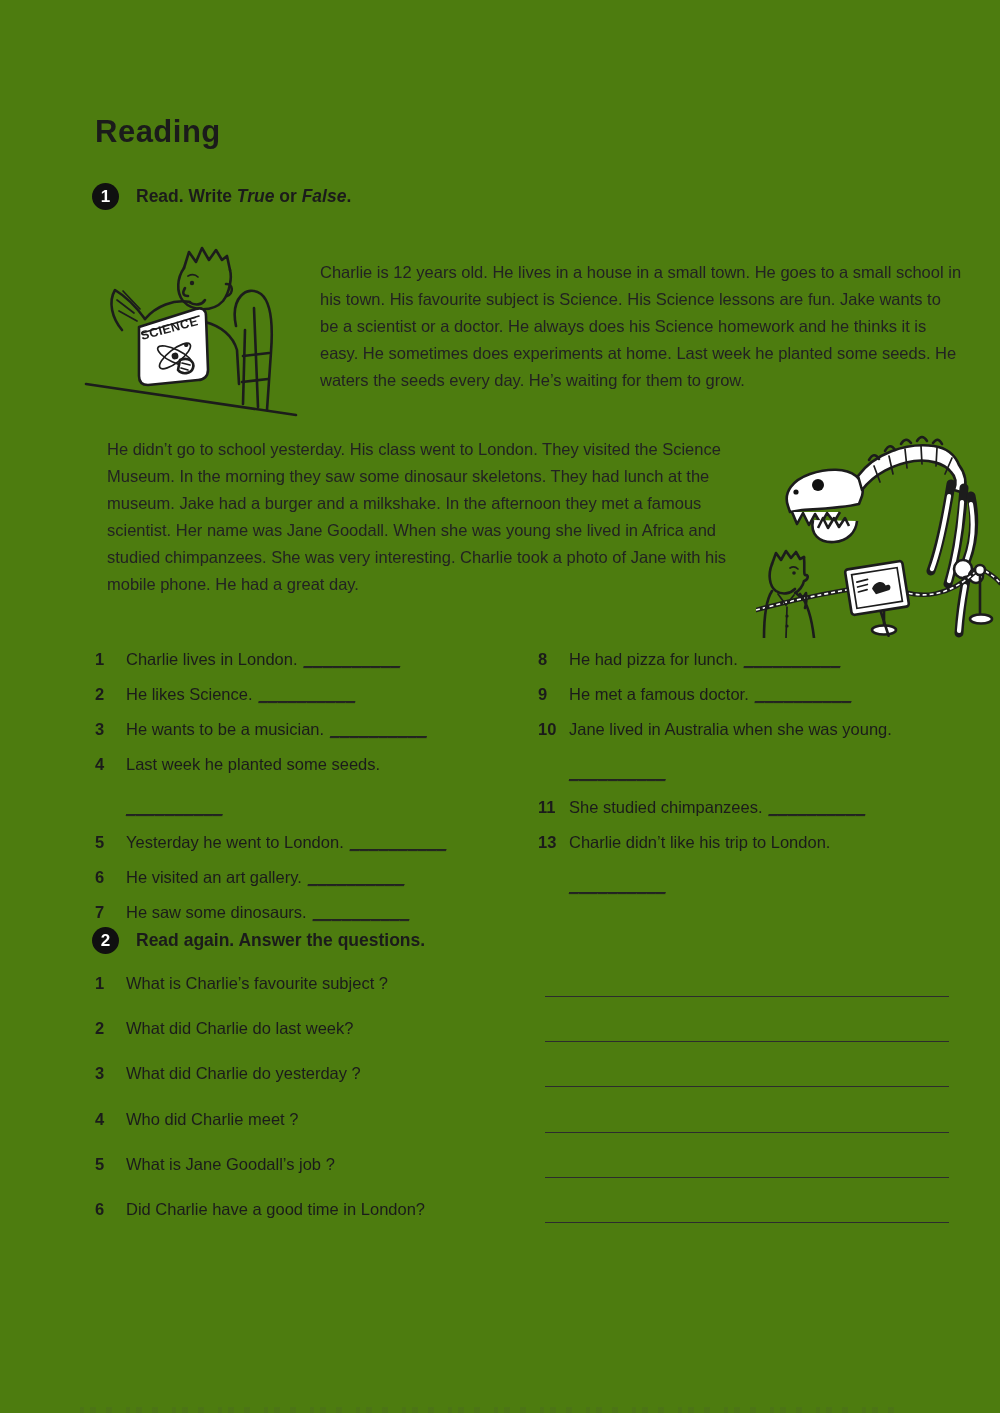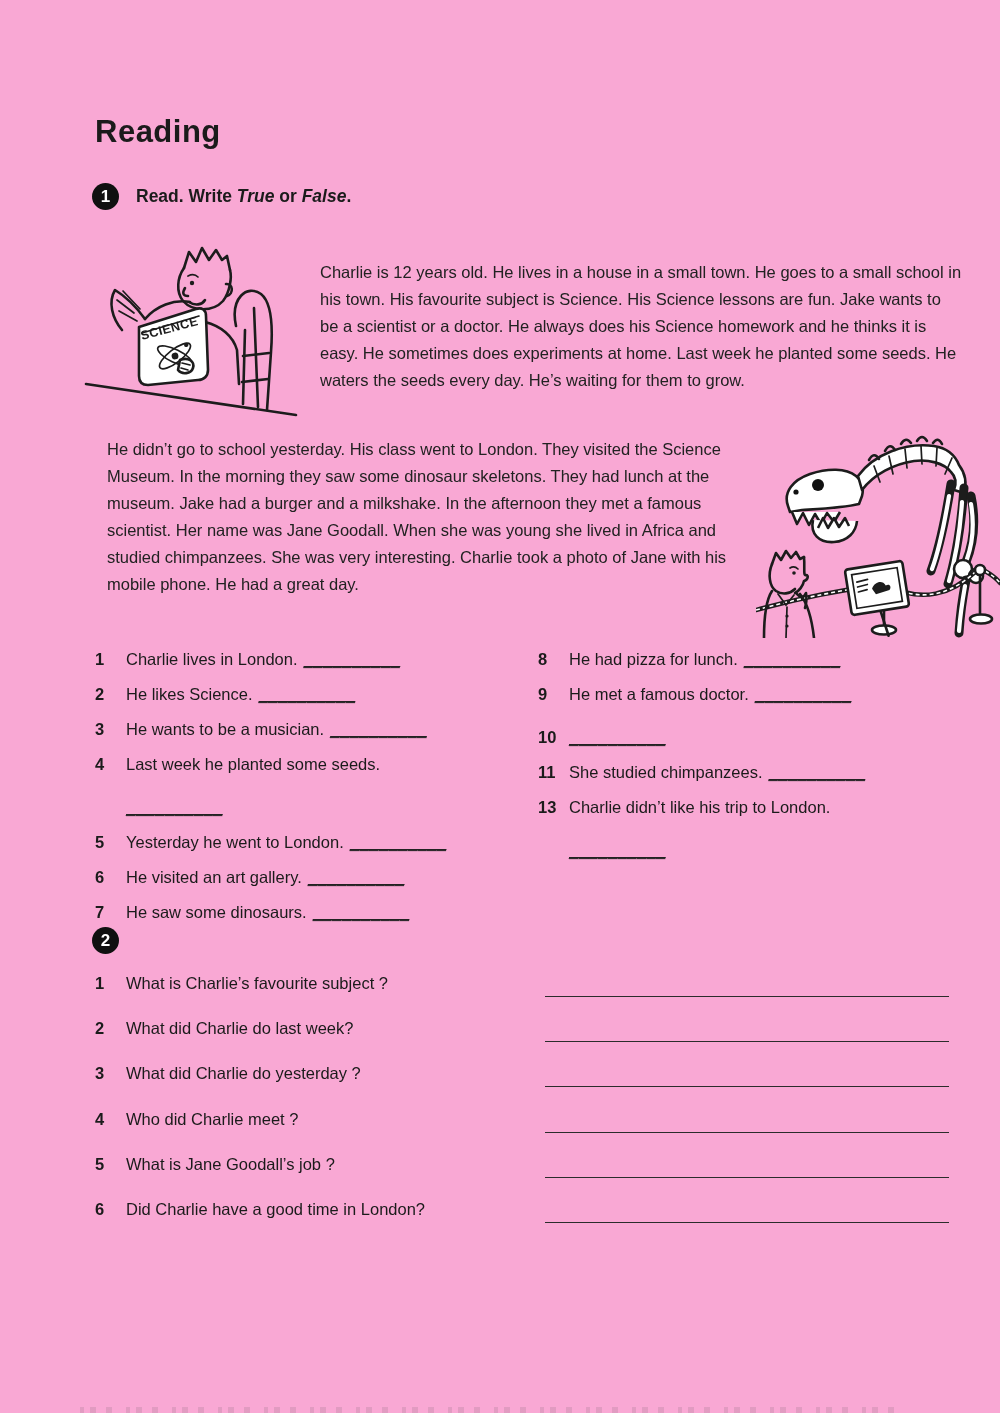--- a/index.html
+++ b/index.html
@@ -1,19 +1,19 @@
 <!DOCTYPE html>
 <html><head>
 <meta charset="utf-8">
 <style>
   * { box-sizing: border-box; }
   html,body { margin:0; padding:0; background:#ffffff; }
   .page {
     position:relative; width:1000px; height:1413px; margin:0 auto;
-    background:#f9a8d4; overflow:hidden;
+    background:#4d7c0f; overflow:hidden;
     font-family:"Liberation Sans", sans-serif; color:#1b1b1b;
   }
   .title { position:absolute; left:95px; top:114px; margin:0;
     font-size:31px; font-weight:700; letter-spacing:0.5px; }
   .ex-header { position:absolute; display:flex; align-items:center; gap:17px; white-space:pre-wrap; }
   #ex1-header { left:92px; top:183px; }
   #ex2-header { left:92px; top:927px; }
   .circle { width:27px; height:27px; background:#101010; border-radius:50%;
     color:#fff; font-weight:700; font-size:17px; display:flex;
     align-items:center; justify-content:center; flex:0 0 auto; }
@@ -180,27 +180,28 @@
     <div class="tf-item"><span class="num">3</span><span class="txt">He wants to be a musician.</span><span class="blank">__________</span></div>
     <div class="tf-item"><span class="num">4</span><span class="txt">Last week he planted some seeds.</span><span class="blank own">__________</span></div>
     <div class="tf-item"><span class="num">5</span><span class="txt">Yesterday he went to London.</span><span class="blank">__________</span></div>
     <div class="tf-item"><span class="num">6</span><span class="txt">He visited an art gallery.</span><span class="blank">__________</span></div>
     <div class="tf-item"><span class="num">7</span><span class="txt">He saw some dinosaurs.</span><span class="blank">__________</span></div>
   </div>
 
   <div class="tf-col" id="tf-right">
     <div class="tf-item"><span class="num">8</span><span class="txt">He had pizza for lunch.</span><span class="blank">__________</span></div>
     <div class="tf-item"><span class="num">9</span><span class="txt">He met a famous doctor.</span><span class="blank">__________</span></div>
-    <div class="tf-item"><span class="num">10</span><span class="blank own">__________</span></div>
+    <div class="tf-item"><span class="num">10</span><span class="txt">Jane lived in Australia when she was young.</span><span class="blank own">__________</span></div>
     <div class="tf-item"><span class="num">11</span><span class="txt">She studied chimpanzees.</span><span class="blank">__________</span></div>
     <div class="tf-item"><span class="num">13</span><span class="txt">Charlie didn’t like his trip to London.</span><span class="blank own">__________</span></div>
   </div>
 
   <div class="ex-header" id="ex2-header">
     <span class="circle">2</span>
+    <span class="ex-title">Read again. Answer the questions.</span>
   </div>
 
   <div id="questions">
     <div class="q-row">
         <span class="num">1</span>
         <span class="qtxt">What is Charlie’s favourite subject ?</span>
         <span class="qline"></span>
       </div>
     <div class="q-row">
         <span class="num">2</span>

